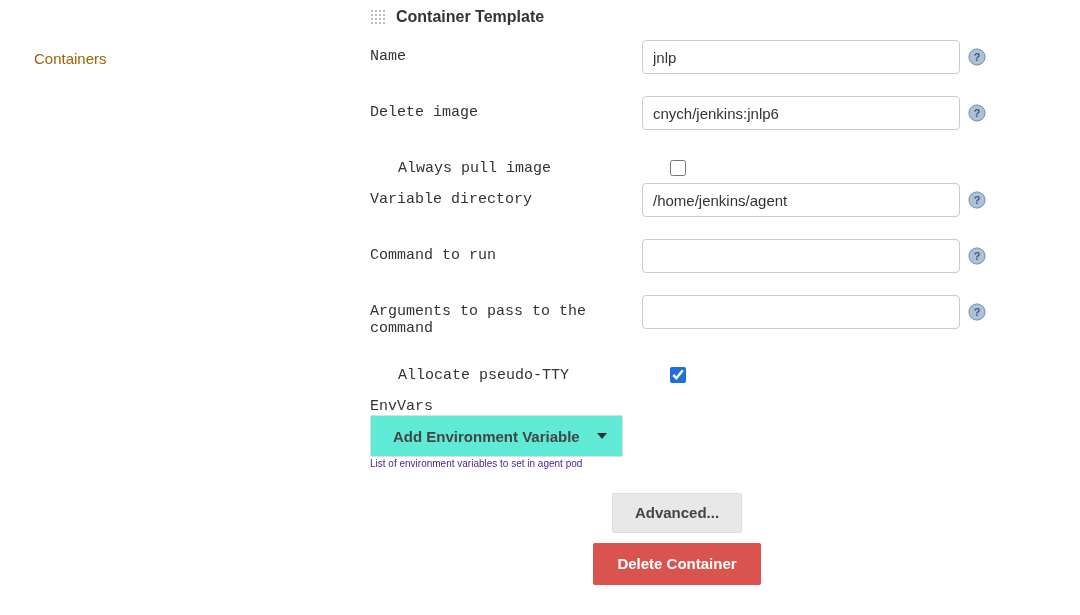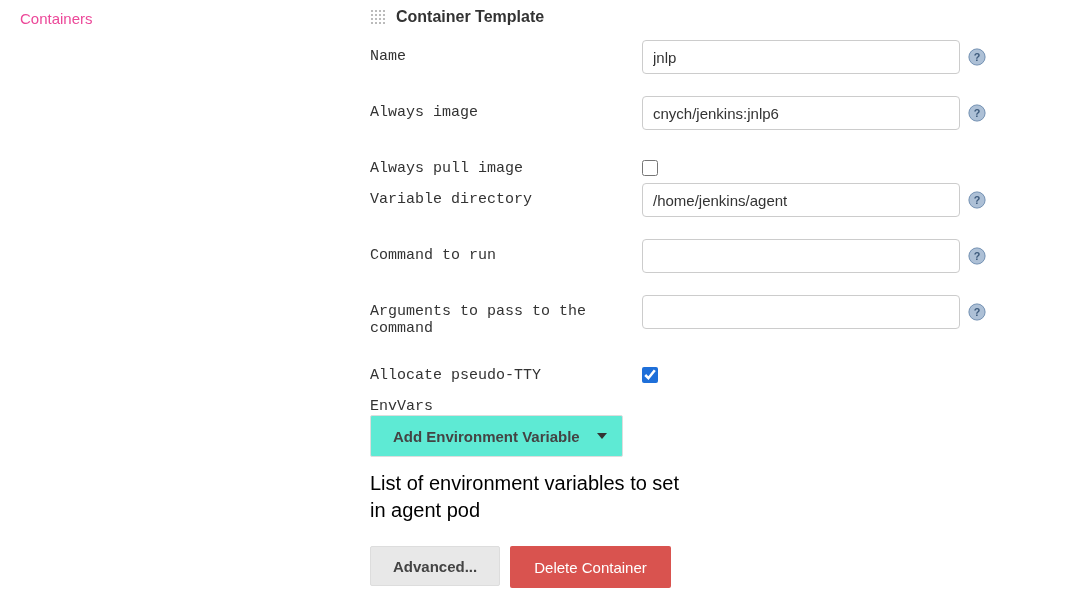--- a/index.html
+++ b/index.html
@@ -15,23 +15,24 @@
       width: 1080px;
       height: 615px;
       position: relative;
     }
     .container {
       display: flex;
       padding: 8px 0 0 0;
     }
     .left-col {
       width: 370px;
-      padding-left: 20px;
+      padding-left: 34px;
       padding-top: 2px;
-      color: #ec4899;
+      color: #a16207;
+      margin-top: 40px;
     }
     .right-col {
       flex: 1;
       padding-right: 60px;
     }
     .section-header {
       display: flex;
       align-items: center;
       margin-bottom: 14px;
     }
@@ -50,20 +51,21 @@
       font-size: 16px;
       color: #333;
     }
     .form-row {
       display: flex;
       align-items: flex-start;
       margin-bottom: 22px;
     }
     .form-row.tight {
       margin-bottom: 6px;
+      margin-left: 28px;
     }
     .form-label {
       width: 272px;
       padding-top: 8px;
       color: #333;
       font-size: 15px;
       font-family: Liberation Mono, monospace;
     }
     .form-control-wrap {
       display: flex;
@@ -118,23 +120,23 @@
       right: 15px;
       top: 50%;
       transform: translateY(-50%);
       width: 0;
       height: 0;
       border-left: 5px solid transparent;
       border-right: 5px solid transparent;
       border-top: 6px solid #333;
     }
     .helper-text {
-      font-size: 20px;
-      color: #000000;
-      margin-top: 13px;
+      font-size: 10px;
+      color: #4c1d95;
+      margin-top: 0;
       max-width: 310px;
       line-height: 1.35;
     }
     .btn-advanced {
       background: #e8e8e8;
       border: 1px solid #ddd;
       border-radius: 2px;
       height: 40px;
       padding: 0 22px;
       font-size: 15px;
@@ -142,32 +144,32 @@
       color: #444;
       cursor: pointer;
     }
     .btn-delete {
       background: #d9534f;
       border: none;
       border-radius: 2px;
       height: 42px;
       padding: 11px 24px;
       font-size: 15px;
-      font-weight: 400;
+      font-weight: 700;
       color: #fff;
       cursor: pointer;
     }
     .envvars-block {
       margin-top: 2px;
       flex-direction: column;
     }
     .buttons-stack {
       display: flex;
-      flex-direction: row;
-      align-items: flex-start;
+      flex-direction: column;
+      align-items: center;
       gap: 10px;
       width: 614px;
       margin-top: 10px;
     }
   </style>
 </head>
 <body>
 
 <div class="container">
   <div class="left-col">
@@ -186,21 +188,21 @@
         <span class="help-icon">
           <svg viewBox="0 0 20 20">
               <circle cx="10" cy="10" r="9" fill="#adc0d6" stroke="#6a89ad" stroke-width="1"></circle>
               <text x="10" y="14.5" text-anchor="middle" font-size="12" font-weight="bold" fill="#3d5a7c">?</text>
             </svg>
         </span>
       </div>
     </div>
 
     <div class="form-row">
-      <div class="form-label">Always image</div>
+      <div class="form-label">Delete image</div>
       <div class="form-control-wrap">
         <input type="text" class="text-input" value="cnych/jenkins:jnlp6" style="">
         <span class="help-icon">
           <svg viewBox="0 0 20 20">
               <circle cx="10" cy="10" r="9" fill="#adc0d6" stroke="#6a89ad" stroke-width="1"></circle>
               <text x="10" y="14.5" text-anchor="middle" font-size="12" font-weight="bold" fill="#3d5a7c">?</text>
             </svg>
         </span>
       </div>
     </div>

